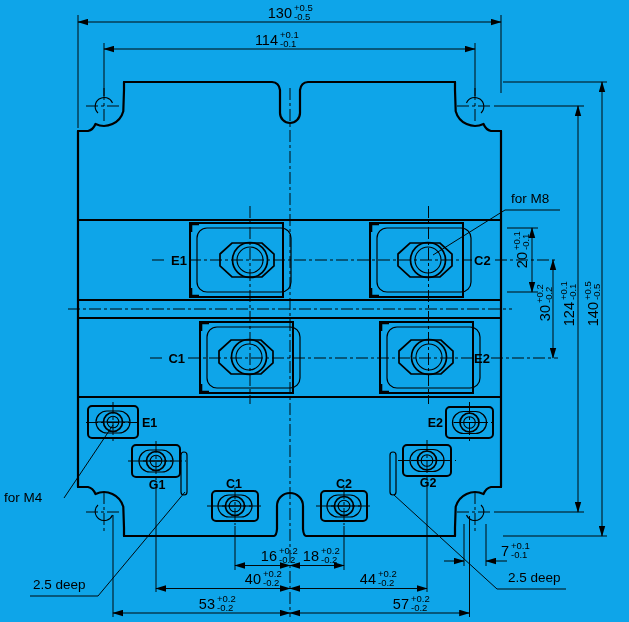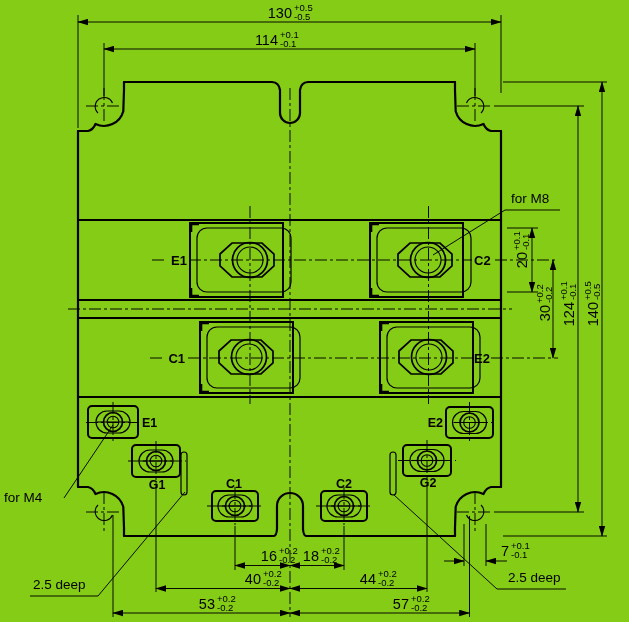--- a/index.html
+++ b/index.html
@@ -1,16 +1,16 @@
 <!DOCTYPE html>
 <html><head>
 <meta charset="utf-8">
 <style>
   html,body{margin:0;padding:0;background:#ffffff;}
-  .stage{width:629px;height:622px;position:relative;background:#84cc16;overflow:hidden;}
+  .stage{width:629px;height:622px;position:relative;background:#0ea5e9;overflow:hidden;}
   svg{display:block;}
   .ol{fill:none;stroke:#000;stroke-width:2.2;stroke-linejoin:round;stroke-linecap:round;}
   .sec{fill:none;stroke:#000;stroke-width:1.8;}
   .pad{fill:none;stroke:#000;stroke-width:2;}
   .inr{fill:none;stroke:#000;stroke-width:1.2;}
   .tick{fill:none;stroke:#000;stroke-width:2.6;}
   .nuth{fill:none;stroke:#000;stroke-width:1.7;}
   .c1{fill:none;stroke:#000;stroke-width:1.7;}
   .c2{fill:none;stroke:#000;stroke-width:1.1;}
   .thin{fill:none;stroke:#000;stroke-width:0.95;}

